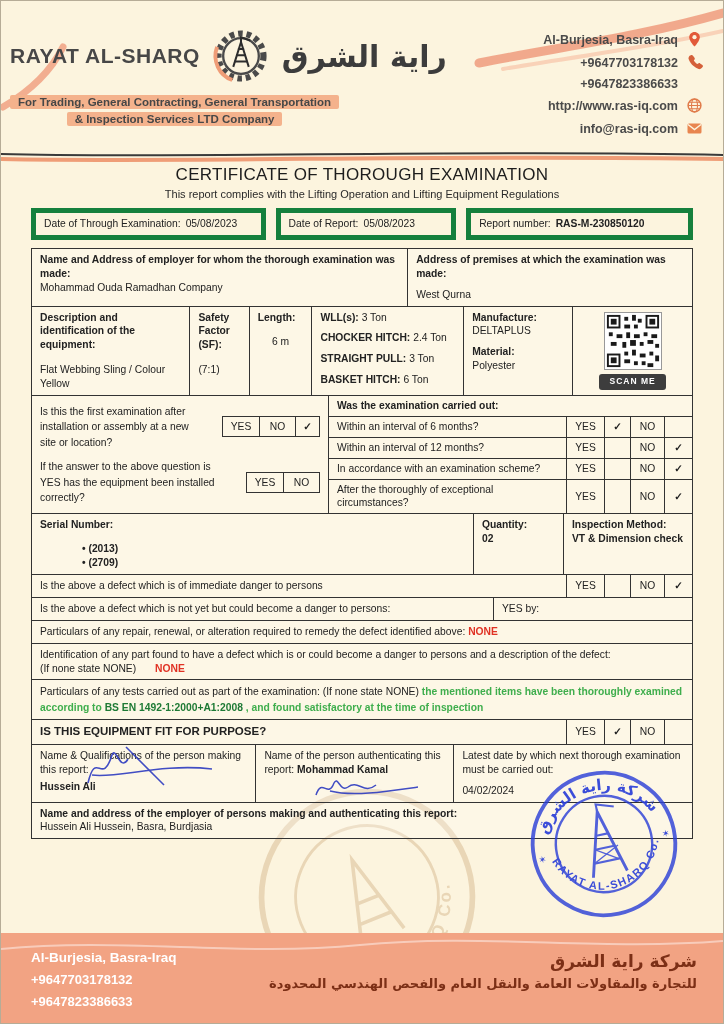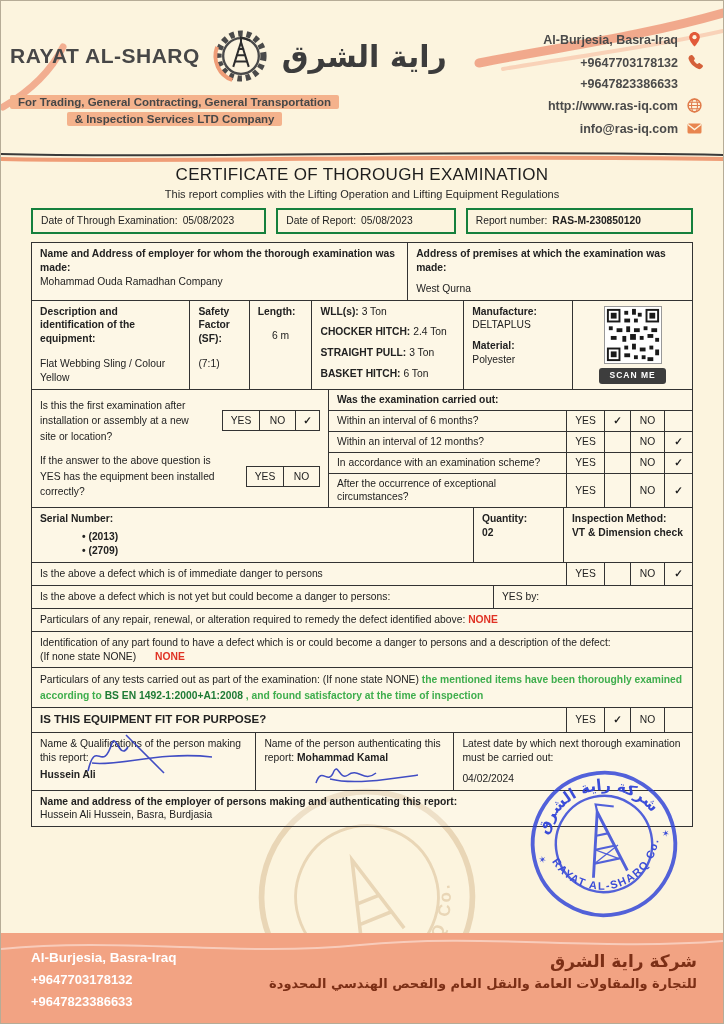--- a/index.html
+++ b/index.html
@@ -29,21 +29,21 @@
   .swoosh{display:block;width:724px;height:16px;position:relative;z-index:1}
 
   .titleblock{text-align:center;position:relative;z-index:1;margin-top:2px}
   .title{font-size:17px;font-weight:normal;color:#1d1d1d;letter-spacing:.3px}
   .subtitle{font-size:11px;color:#2a2a2a;margin-top:3px}
 
   .content{margin:8px 30px 0 30px;position:relative;z-index:1;font-size:10.3px;line-height:1.35}
 
   
   .meta-row{display:flex;gap:10px;margin-bottom:8px}
-  .meta-cell{border:2px solid #15803d;padding:4px 8px;display:flex;gap:5px;align-items:flex-end;white-space:nowrap}
+  .meta-cell{border:5px solid #15803d;padding:4px 8px;display:flex;gap:5px;align-items:flex-end;white-space:nowrap}
   .mw1{flex:1.35}.mw2{flex:1.0}.mw3{flex:1.3}
   .bold{font-weight:bold}
 
   
   .table{border:1px solid #333;background:rgba(255,255,255,.25)}
   .trow{display:flex;border-bottom:1px solid #333}
   .trow:last-child{border-bottom:none}
   .cell{padding:4px 8px}
   .bR{border-right:1px solid #333}
   .lbl{font-weight:bold}
@@ -72,21 +72,21 @@
   .exa-row{display:flex;flex:1;border-bottom:1px solid #333;align-items:stretch}
   .exa-row:last-child{border-bottom:none}
   .exa-row .q{flex:1;padding:3px 8px;display:flex;align-items:center}
   .cbox{display:flex;align-items:center;justify-content:center;border-left:1px solid #333;flex:none}
   .w-yes{width:38px}.w-c1{width:26px;font-weight:bold}.w-no{width:34px}.w-c2{width:28px;font-weight:bold}
 
   
   .ser-main{flex:1}
   .ser-qty{width:90px}
   .ser-met{width:128px}
-  .ser-list{margin-top:4px;padding-left:42px;font-weight:bold}
+  .ser-list{margin-top:10px;padding-left:42px;font-weight:bold}
   .ser-item::before{content:"•   "}
 
   
   .flexrow{display:flex;align-items:center}
   .grow{flex:1}
   .red{color:#e03224;font-weight:bold}
   .green{color:#3fae4d;font-weight:bold}
   .greenbold{color:#1e7a35;font-weight:bold}
   .hintgap{margin-left:16px}
   .fitq{font-size:11.5px;font-weight:bold;display:flex;align-items:center}
@@ -333,21 +333,21 @@
             <div class="cbox w-c2">✓</div>
           </div>
           <div class="exa-row">
             <div class="q">In accordance with an examination scheme?</div>
             <div class="cbox w-yes">YES</div>
             <div class="cbox w-c1"></div>
             <div class="cbox w-no">NO</div>
             <div class="cbox w-c2">✓</div>
           </div>
           <div class="exa-row">
-            <div class="q">After the occurrence of exceptional circumstances?</div>
+            <div class="q">After the thoroughly of exceptional circumstances?</div>
             <div class="cbox w-yes">YES</div>
             <div class="cbox w-c1"></div>
             <div class="cbox w-no">NO</div>
             <div class="cbox w-c2">✓</div>
           </div>
         </div>
       </div>
 
       <div class="trow">
         <div class="cell bR ser-main">

